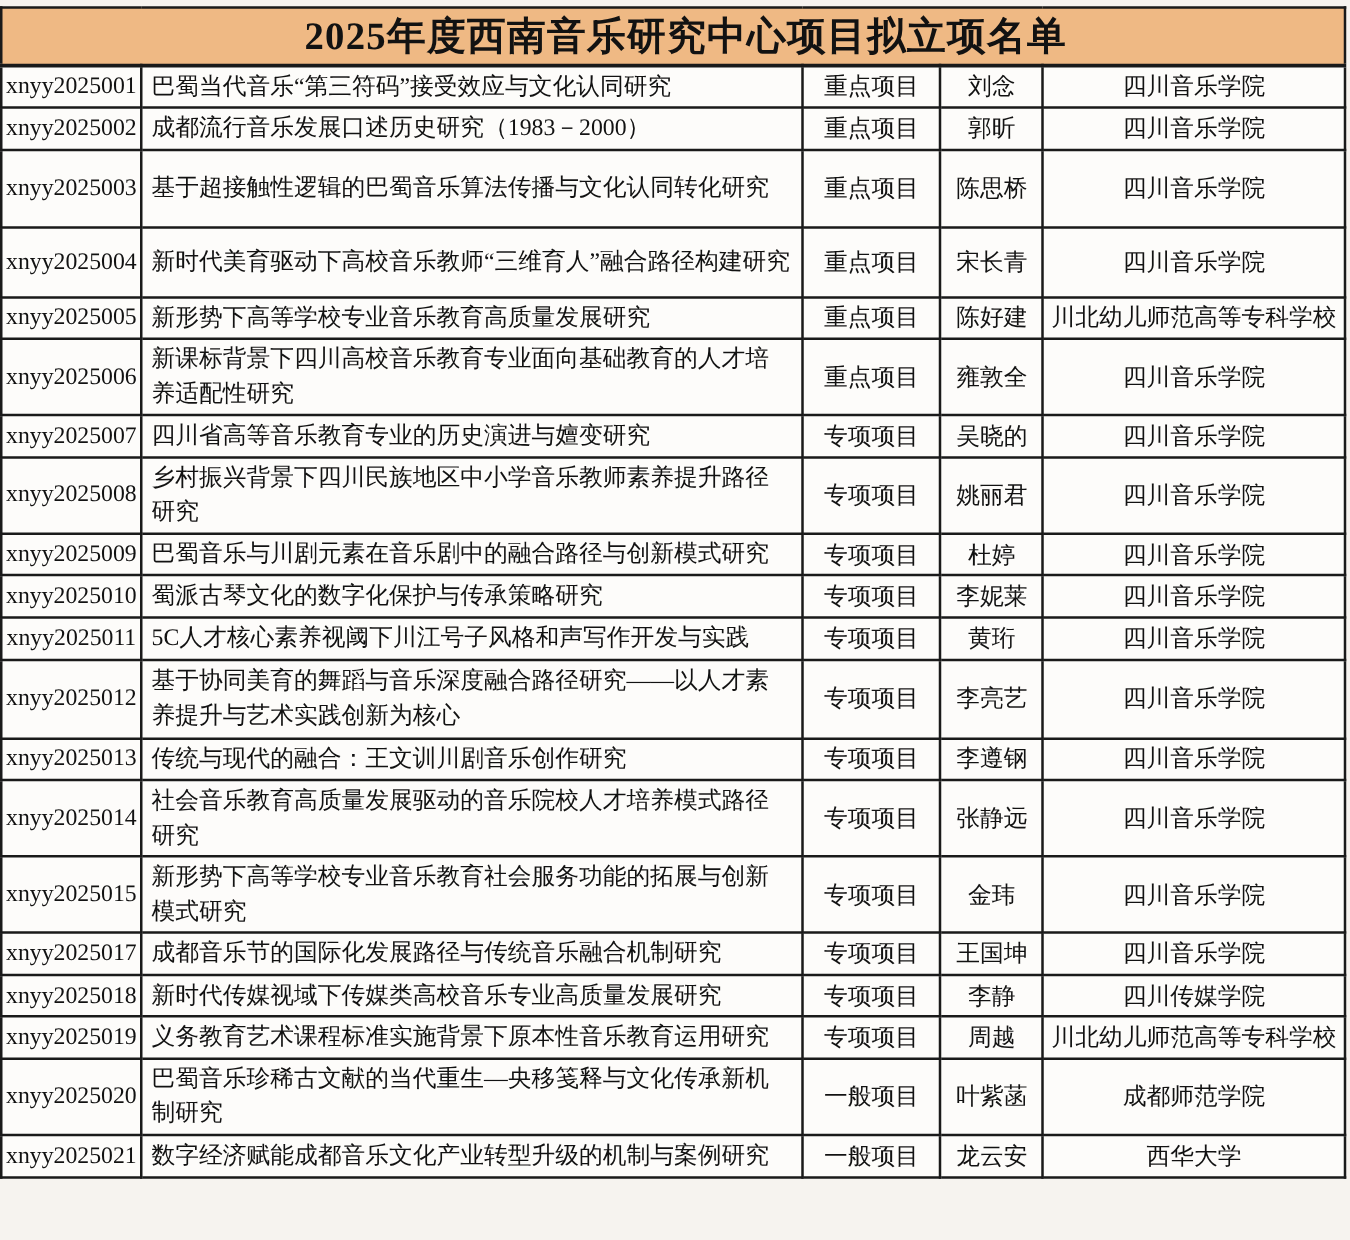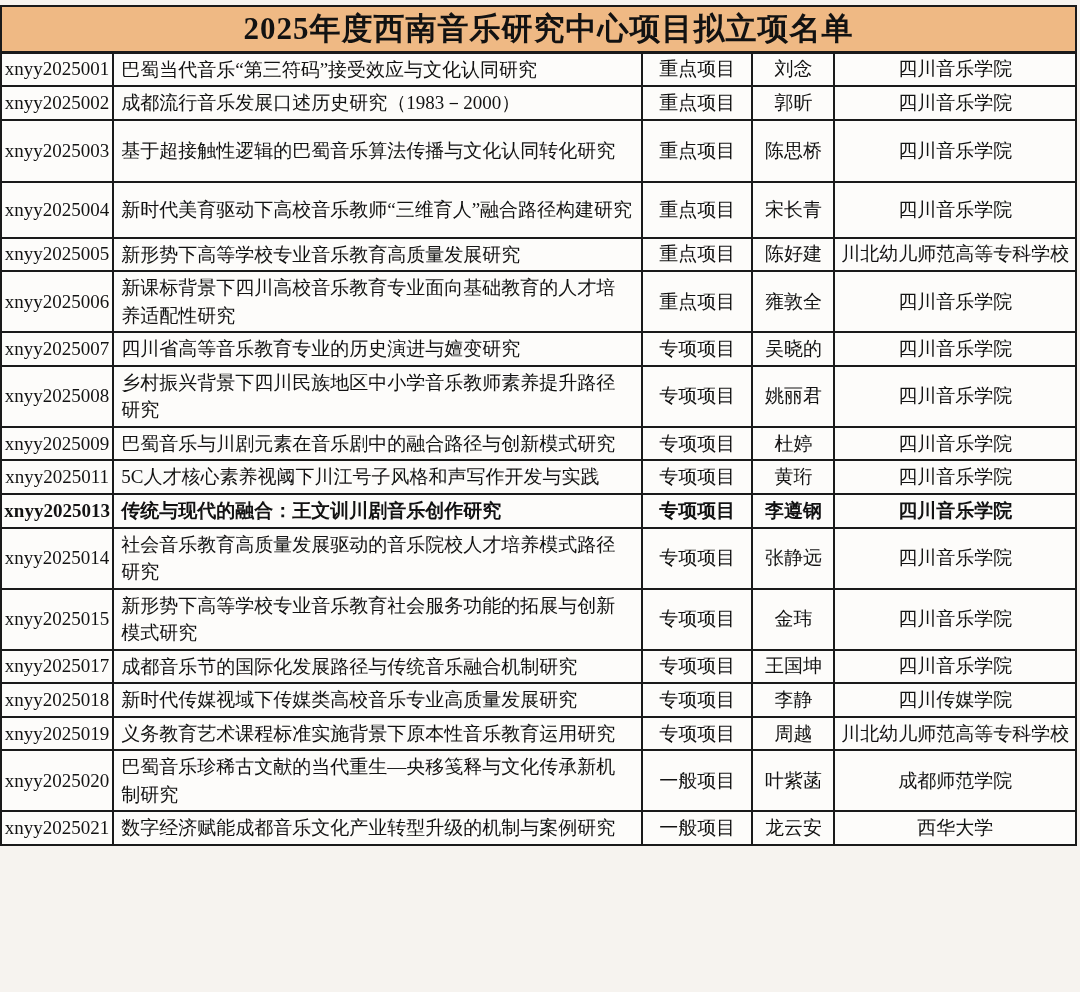--- a/index.html
+++ b/index.html
@@ -137,28 +137,42 @@
         <td class="cell-person">姚丽君</td>
         <td class="cell-unit">四川音乐学院</td>
       </tr>
       <tr style="height: 30px;">
         <td class="cell-code">xnyy2025009</td>
         <td class="cell-name">巴蜀音乐与川剧元素在音乐剧中的融合路径与创新模式研究</td>
         <td class="cell-category">专项项目</td>
         <td class="cell-person">杜婷</td>
         <td class="cell-unit">四川音乐学院</td>
       </tr>
+      <tr style="height: 30px;">
+        <td class="cell-code">xnyy2025010</td>
+        <td class="cell-name">蜀派古琴文化的数字化保护与传承策略研究</td>
+        <td class="cell-category">专项项目</td>
+        <td class="cell-person">李妮莱</td>
+        <td class="cell-unit">四川音乐学院</td>
+      </tr>
       <tr style="height: 29px;">
         <td class="cell-code">xnyy2025011</td>
         <td class="cell-name">5C人才核心素养视阈下川江号子风格和声写作开发与实践</td>
         <td class="cell-category">专项项目</td>
         <td class="cell-person">黄珩</td>
         <td class="cell-unit">四川音乐学院</td>
       </tr>
-      <tr style="height: 32px; font-weight: bold;">
+      <tr style="height: 63px;">
+        <td class="cell-code">xnyy2025012</td>
+        <td class="cell-name">基于协同美育的舞蹈与音乐深度融合路径研究——以人才素养提升与艺术实践创新为核心</td>
+        <td class="cell-category">专项项目</td>
+        <td class="cell-person">李亮艺</td>
+        <td class="cell-unit">四川音乐学院</td>
+      </tr>
+      <tr style="height: 32px;">
         <td class="cell-code">xnyy2025013</td>
         <td class="cell-name">传统与现代的融合：王文训川剧音乐创作研究</td>
         <td class="cell-category">专项项目</td>
         <td class="cell-person">李遵钢</td>
         <td class="cell-unit">四川音乐学院</td>
       </tr>
       <tr style="height: 58px;">
         <td class="cell-code">xnyy2025014</td>
         <td class="cell-name">社会音乐教育高质量发展驱动的音乐院校人才培养模式路径研究</td>
         <td class="cell-category">专项项目</td>

